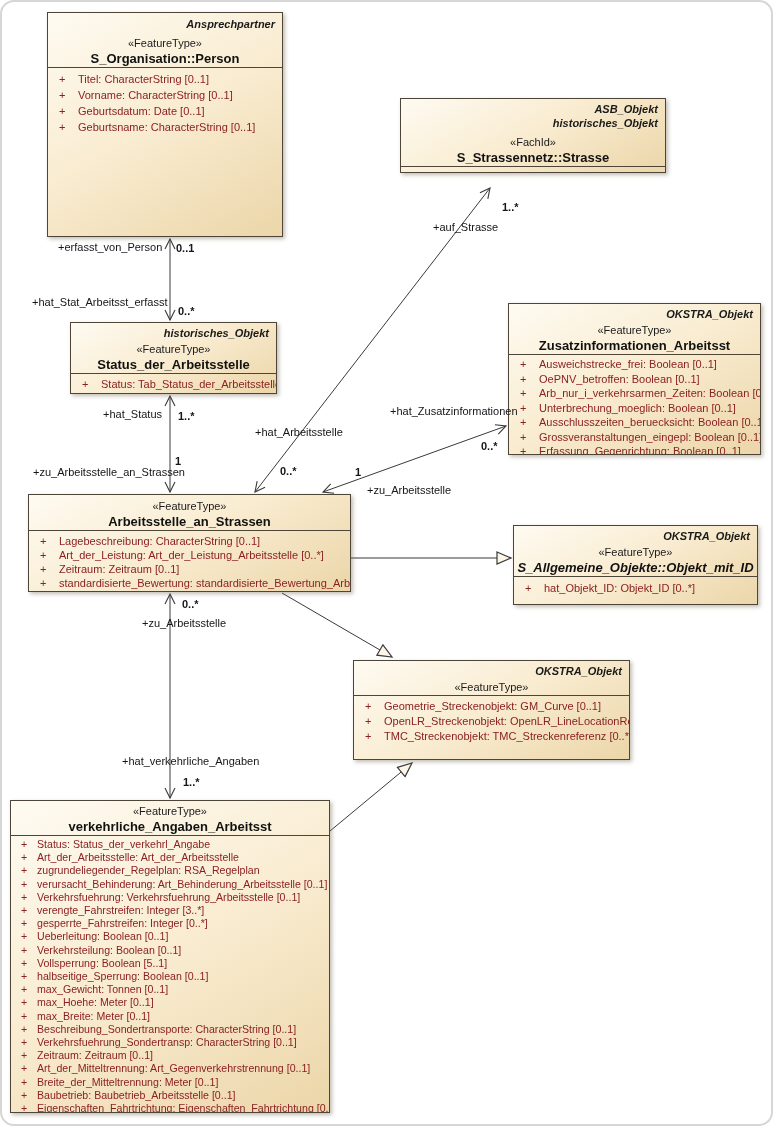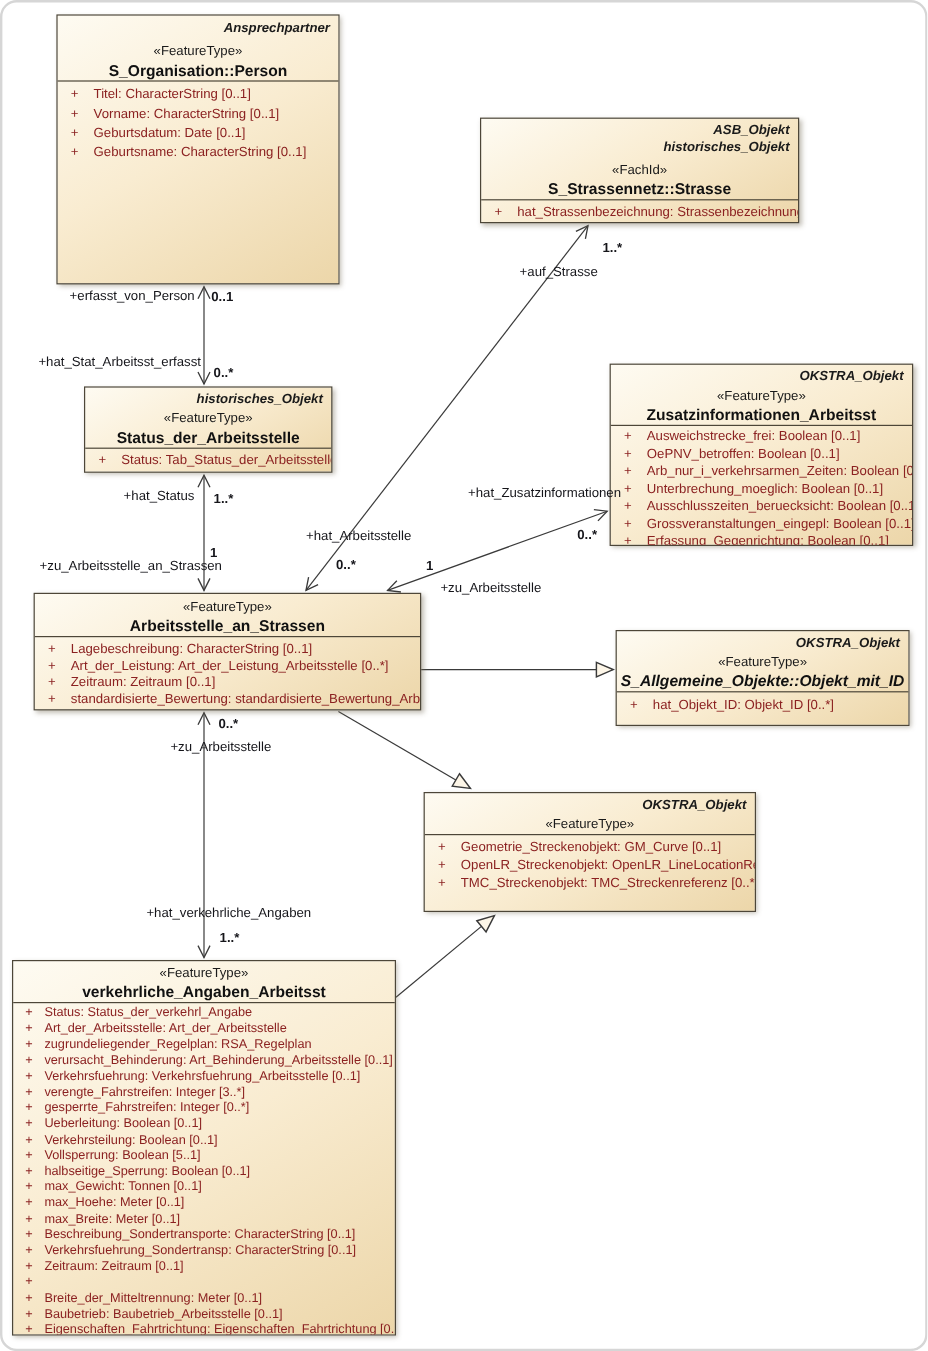--- a/index.html
+++ b/index.html
@@ -67,21 +67,21 @@
   <div class="lbl" style="left:32px;top:296px">+hat_Stat_Arbeitsst_erfasst</div>
   <div class="mult" style="left:178px;top:305px">0..*</div>
 
   <div class="lbl" style="left:103px;top:408px">+hat_Status</div>
   <div class="mult" style="left:178px;top:410px">1..*</div>
   <div class="mult" style="left:175px;top:455px">1</div>
   <div class="lbl" style="left:33px;top:466px">+zu_Arbeitsstelle_an_Strassen</div>
 
   <div class="lbl" style="left:433px;top:221px">+auf_Strasse</div>
   <div class="mult" style="left:502px;top:201px">1..*</div>
-  <div class="lbl" style="left:255px;top:441px">+hat_Arbeitsstelle</div>
+  <div class="lbl" style="left:255px;top:426px">+hat_Arbeitsstelle</div>
   <div class="mult" style="left:280px;top:465px">0..*</div>
 
   <div class="lbl" style="left:390px;top:405px">+hat_Zusatzinformationen</div>
   <div class="mult" style="left:481px;top:440px">0..*</div>
   <div class="mult" style="left:355px;top:466px">1</div>
   <div class="lbl" style="left:367px;top:484px">+zu_Arbeitsstelle</div>
 
   <div class="mult" style="left:182px;top:598px">0..*</div>
   <div class="lbl" style="left:142px;top:617px">+zu_Arbeitsstelle</div>
   <div class="lbl" style="left:122px;top:755px">+hat_verkehrliche_Angaben</div>
@@ -106,21 +106,21 @@
           <span class="plus">+</span>
           <span>Geburtsdatum: Date [0..1]</span>
         </div>
       <div class="attr">
           <span class="plus">+</span>
           <span>Geburtsname: CharacterString [0..1]</span>
         </div>
     </div>
   </div>
 
-  <div class="cls" style="left:400px;top:98px;width:266px;height:88px">
+  <div class="cls" style="left:400px;top:98px;width:266px;height:75px">
     <div class="hd">
       <div class="tag">ASB_Objekt</div>
       <div class="tag">historisches_Objekt</div>
       <div class="stereo">«FachId»</div>
       <div class="cname">S_Strassennetz::Strasse</div>
     </div>
     <div class="attrs" style="padding-top:2px">
       <div class="attr">
           <span class="plus">+</span>
           <span>hat_Strassenbezeichnung: Strassenbezeichnung</span>
@@ -309,20 +309,21 @@
       <div class="attr">
           <span class="plus">+</span>
           <span>Verkehrsfuehrung_Sondertransp: CharacterString [0..1]</span>
         </div>
       <div class="attr">
           <span class="plus">+</span>
           <span>Zeitraum: Zeitraum [0..1]</span>
         </div>
       <div class="attr">
           <span class="plus">+</span>
+          <span>Art_der_Mitteltrennung: Art_Gegenverkehrstrennung [0..1]</span>
         </div>
       <div class="attr">
           <span class="plus">+</span>
           <span>Breite_der_Mitteltrennung: Meter [0..1]</span>
         </div>
       <div class="attr">
           <span class="plus">+</span>
           <span>Baubetrieb: Baubetrieb_Arbeitsstelle [0..1]</span>
         </div>
       <div class="attr">

